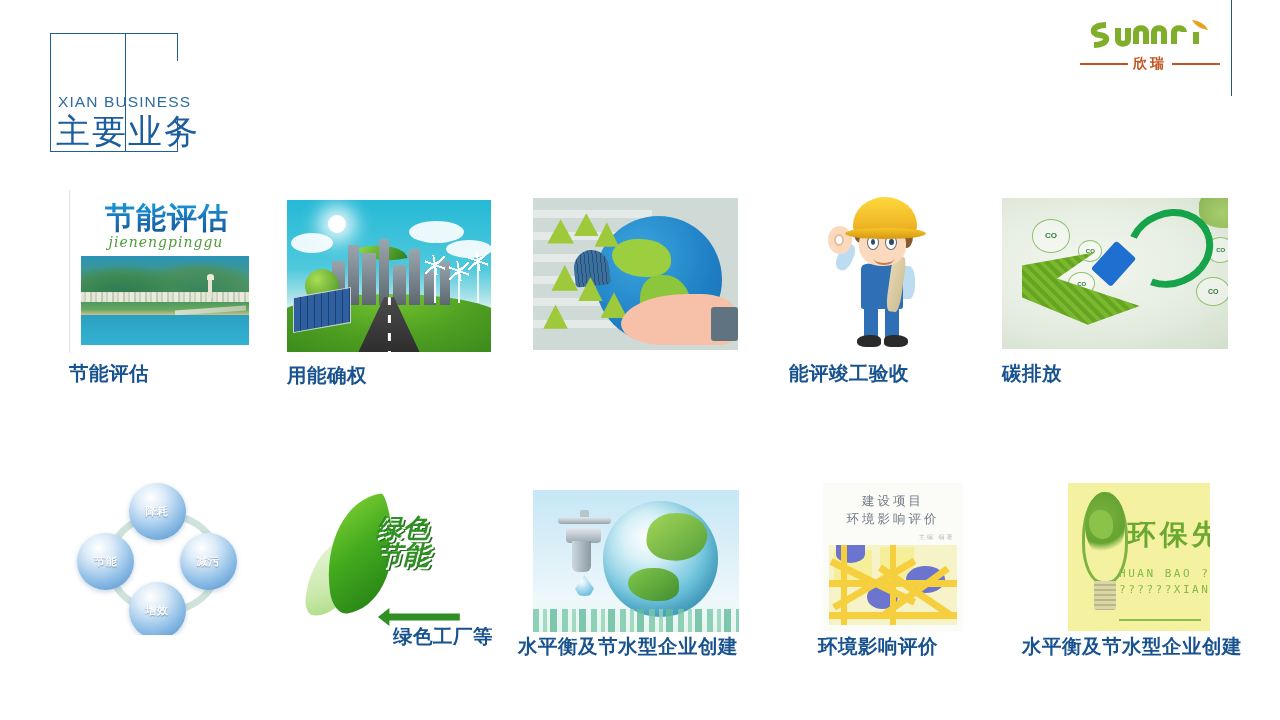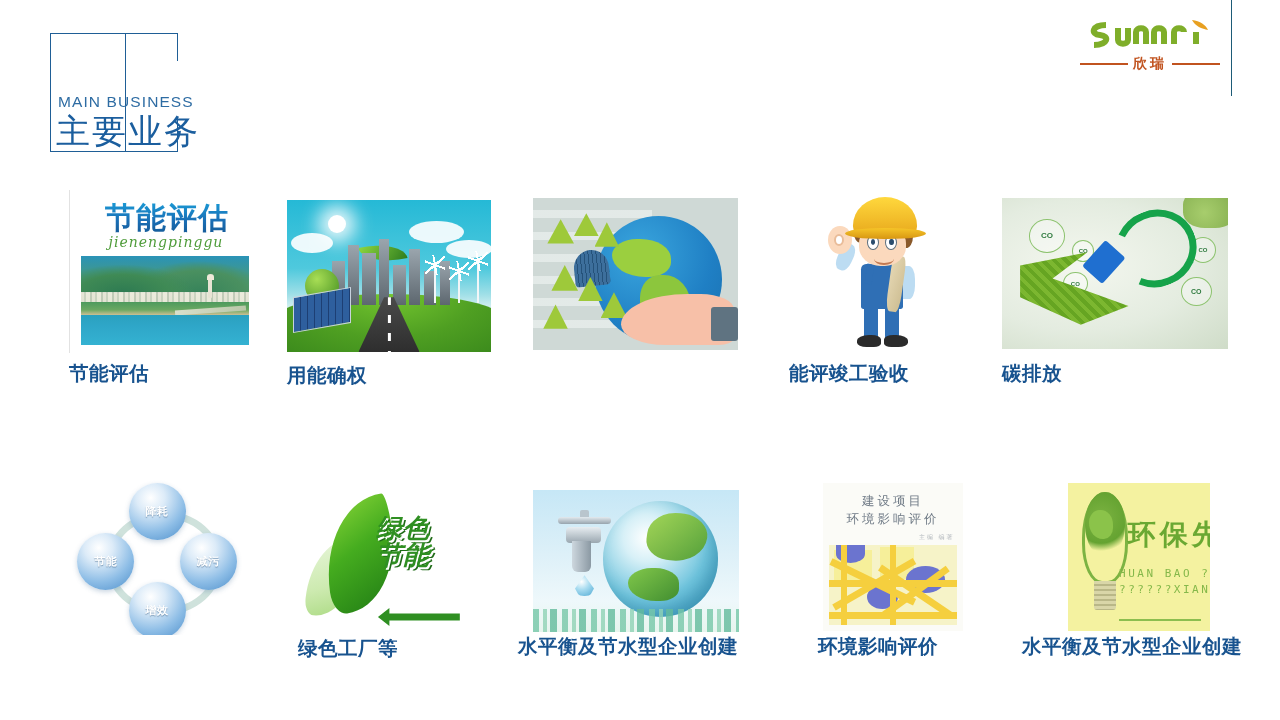--- a/index.html
+++ b/index.html
@@ -272,21 +272,21 @@
     background: linear-gradient(100deg,#e6d8b4,#cdbd92); border-radius: 24% 24% 30% 30%;
     transform: rotate(8deg);
   }
   .aw-legL { position: absolute; left: 38%; top: 70%; width: 10%; height: 20%; background: #2f6fb5; }
   .aw-legR { position: absolute; left: 53%; top: 70%; width: 10%; height: 20%; background: #2f6fb5; }
   .aw-shoeL { position: absolute; left: 33%; top: 88%; width: 17%; height: 7%; background: #2b2b2b; border-radius: 50% 40% 30% 40%; }
   .aw-shoeR { position: absolute; left: 52%; top: 88%; width: 17%; height: 7%; background: #2b2b2b; border-radius: 40% 50% 40% 30%; }
 
   
   .art-co2 { position: relative; width: 100%; height: 100%; overflow: hidden;
-    background: radial-gradient(ellipse at 35% 45%, #f4f7ef 0%, #e4ece0 55%, #cfdcc8 100%); }
+    background: radial-gradient(ellipse at 35% 45%, #f4f7ef 0%, #e4ece0 55%, #cfdcc8 100%); padding-left: 20px; }
   .art-co2 .arrow {
     position: absolute; left: 8%; top: 36%; width: 48%; height: 48%;
     background: repeating-linear-gradient(45deg,#7fb53a 0 4px,#6aa32c 4px 8px);
     clip-path: polygon(0% 18%, 62% 0%, 30% 36%, 100% 74%, 56% 100%, 0% 62%);
     filter: saturate(1.1);
   }
   .art-co2 .bigco {
     position: absolute; right: 14%; top: 8%; width: 30%; height: 42%;
     border: 7px solid #16a34a; border-radius: 50%;
     border-left-color: transparent; transform: rotate(-22deg);
@@ -469,21 +469,21 @@
 <body>
 
 <div id="slide">
 
   <div class="title-block">
     <div class="title-frame"></div>
     <div class="frame-top-bar"></div>
     <div class="frame-bottom-bar"></div>
     <div class="frame-right-top"></div>
     <div class="frame-right-bot"></div>
-    <div class="title-en">MAIN BUSINESS</div>
+    <div class="title-en">XIAN BUSINESS</div>
     <div class="title-cn">主要业务</div>
   </div>
 
   <div class="logo-wrap">
     <svg class="logo-sunri" viewBox="0 0 132 34">
       <g fill="none" stroke="#7fae2a" stroke-width="6" stroke-linecap="butt">
         <path d="M22 7 C8 7 6 16 16 17 C26 18 24 27 10 27"></path>
         <path d="M34 10 L34 22 C34 27 44 27 44 22 L44 10"></path>
         <path d="M52 26 L52 14 C52 9 62 9 62 14 L62 26"></path>
         <path d="M70 26 L70 14 C70 9 80 9 80 14 L80 26"></path>
@@ -633,21 +633,21 @@
       <div class="art-leaf">
         <div class="lf-small"></div>
         <div class="lf-big"></div>
         <div class="lf-text">
           <div>绿色</div>
           <div>节能</div>
         </div>
         <div class="lf-arrow"></div>
       </div>
     </div>
-    <div class="caption" style="top:150px; text-align:left;">绿色工厂等</div>
+    <div class="caption" style="top:138px; text-align:right;">绿色工厂等</div>
   </div>
 
   <div class="cell" style="left:518px; top:490px; width:280px; height:192px;">
     <div class="thumb" style="left:15px; width:206px; height:142px;">
       <div class="art-water">
         <div class="wglobe"></div>
         <div class="tap-stem"></div>
         <div class="tap-handle"></div>
         <div class="tap-body"></div>
         <div class="tap-neck"></div>

